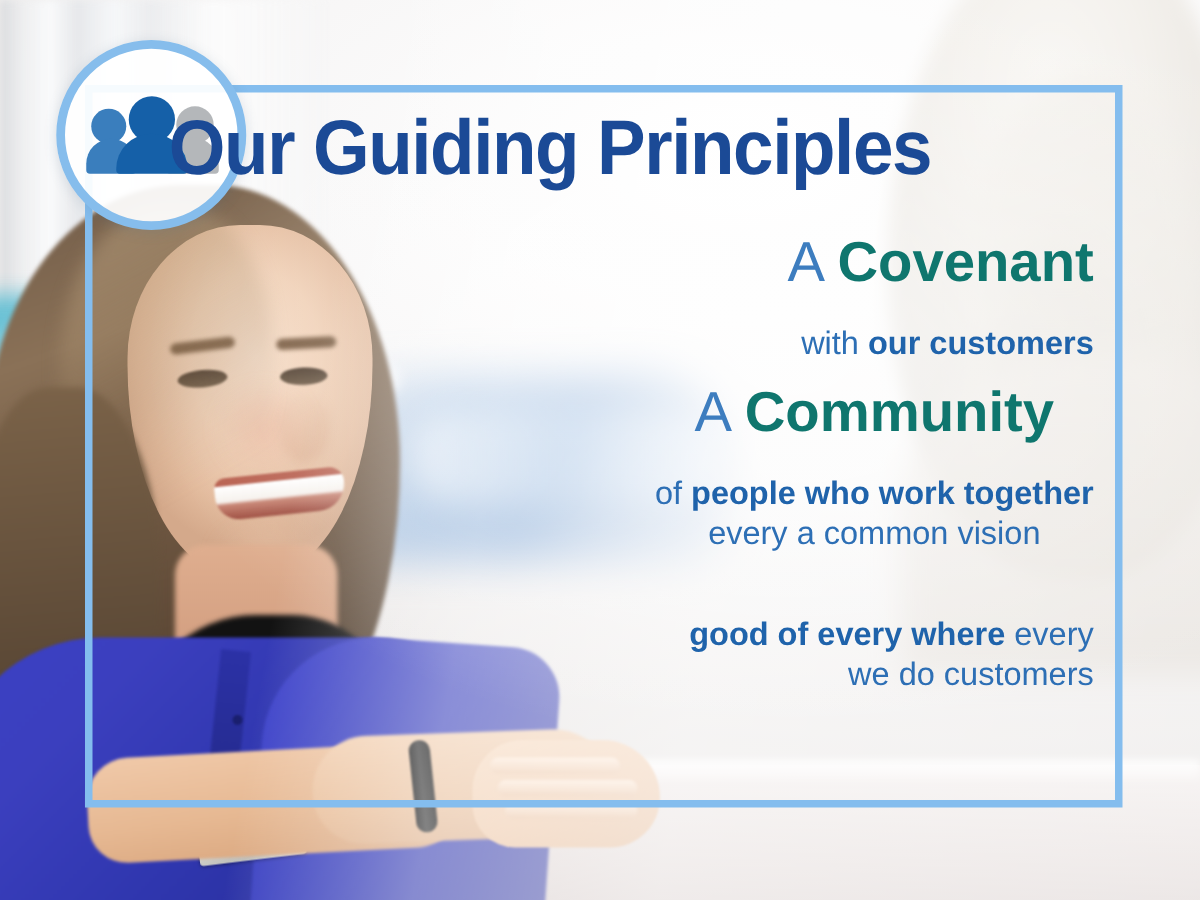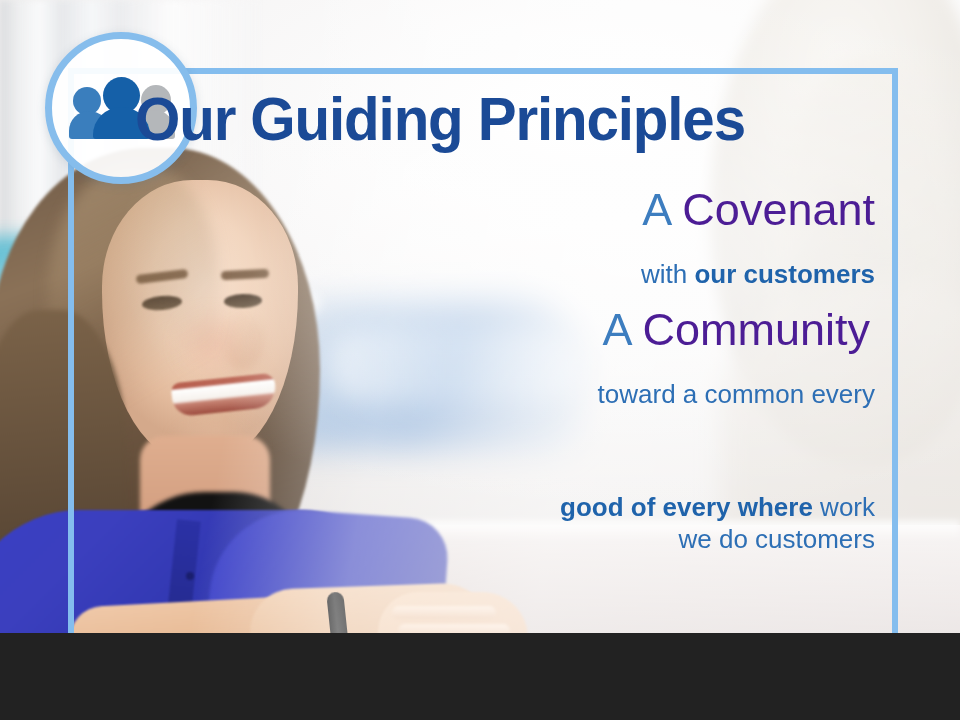--- a/index.html
+++ b/index.html
@@ -1,21 +1,21 @@
 <!DOCTYPE html>
 <html><head>
 <meta charset="utf-8">
 <title>Our Guiding Principles</title>
 <style>
   html,body{margin:0;padding:0;background:#222;}
   *{box-sizing:border-box;}
 
   #stage{
     position:relative;
-    width:960px;height:633px;
+    width:960px;height:720px;
     overflow:hidden;
     font-family:"Liberation Sans","DejaVu Sans",sans-serif;
     background:#efeceb;
   }
 
   
   .photo{position:absolute;inset:0;overflow:hidden;}
 
   
   .bg-base{
@@ -329,21 +329,21 @@
     color:#1b4a96;
     transform:scaleX(.94);transform-origin:center;
     white-space:nowrap;
   }
 
   .block{position:absolute;right:85px;text-align:right;}
   .head{
     font:400 45px/1.05 "Liberation Sans",sans-serif;
     color:#3d7dbf;white-space:nowrap;
   }
-  .head b{font-weight:400;color:#4c1d95;}
+  .head b{font-weight:700;color:#0f766e;}
   .sub{
     font:400 26px/1.22 "Liberation Sans",sans-serif;
     color:#2d6fb5;margin-top:26px;
   }
   .sub b{font-weight:700;color:#1f63ab;}
 
   #b1{top:186px;}
   #b2{top:306px;text-align:center;}
   #b3{top:466px;}
 </style>
@@ -429,24 +429,25 @@
   <div class="title">Our Guiding Principles</div>
 
   <div class="block" id="b1">
     <div class="head"><span>A </span><b>Covenant</b></div>
     <div class="sub"><span>with </span><b>our customers</b></div>
   </div>
 
   <div class="block" id="b2">
     <div class="head"><span>A </span><b>Community</b></div>
     <div class="sub">
-      <div>toward a common every</div>
+      <div><span>of </span><b>people who work together</b></div>
+      <div>every a common vision</div>
     </div>
   </div>
 
   <div class="block" id="b3">
     <div class="sub">
-      <div><b>good of every where</b><span> work</span></div>
+      <div><b>good of every where</b><span> every</span></div>
       <div>we do customers</div>
     </div>
   </div>
 
 </div>
 
 </body></html>

